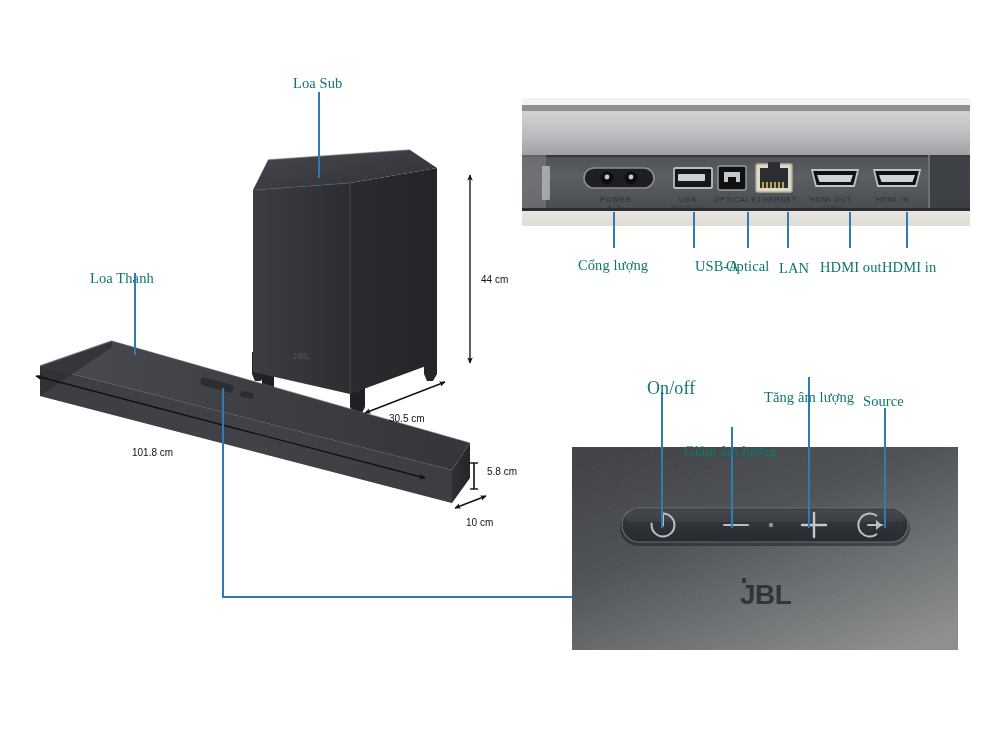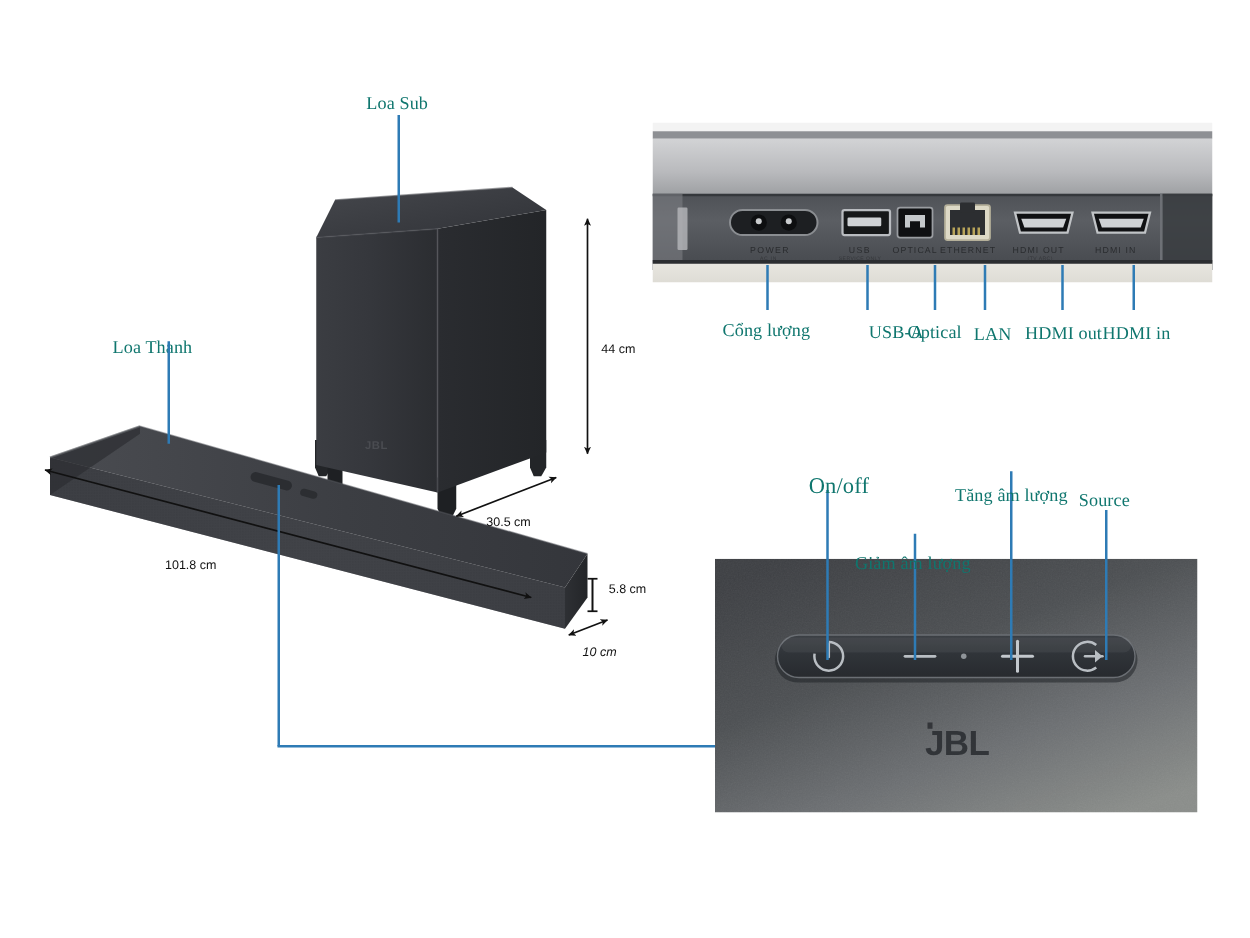--- a/index.html
+++ b/index.html
@@ -165,21 +165,21 @@
       <line x1="470" y1="489" x2="478" y2="489" stroke-width="1.4"></line>
 
       <line x1="455" y1="508" x2="486" y2="496" marker-start="url(#arrTail)" marker-end="url(#arrHead)"></line>
     </g>
   </svg>
 
   <div class="dim" style="left:481px; top:275px;">44 cm</div>
   <div class="dim" style="left:389px; top:414px;">30.5 cm</div>
   <div class="dim" style="left:132px; top:448px;">101.8 cm</div>
   <div class="dim" style="left:487px; top:467px;">5.8 cm</div>
-  <div class="dim" style="left:466px; top:518px;font-style:italic;">10 cm</div>
+  <div class="dim" style="left:466px; top:518px;">10 cm</div>
 
   <div class="label" style="left:293px; top:76px;">Loa Sub</div>
   <div class="lline v" style="left:318px; top:92px; height:86px;"></div>
 
   <div class="label" style="left:90px; top:271px;">Loa Thanh</div>
   <div class="lline v" style="left:134px; top:273px; height:82px;"></div>
 
   <div class="lline v" style="left:222px; top:388px; height:209px;"></div>
   <div class="lline h" style="left:222px; top:596px; width:351px;"></div>
 

